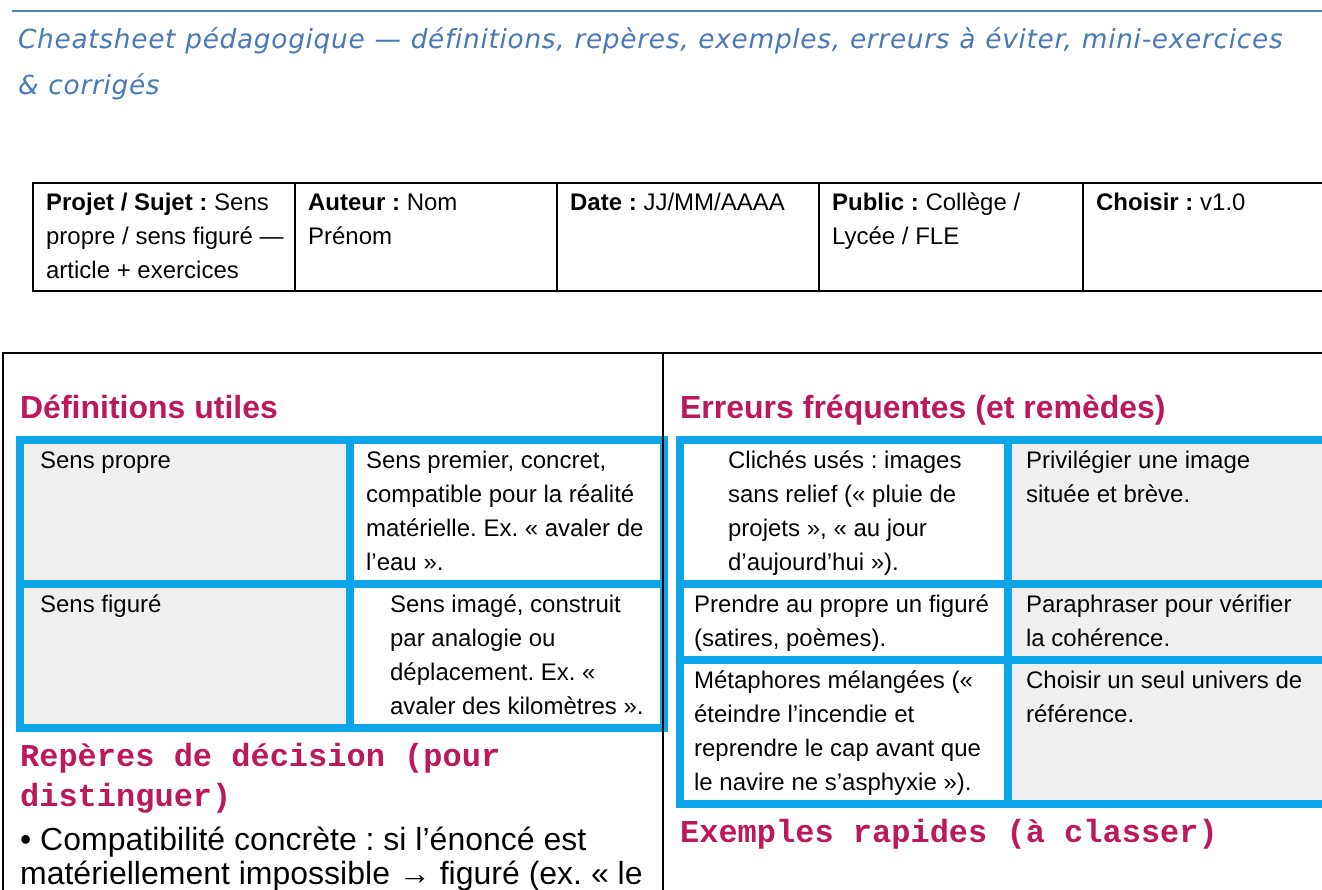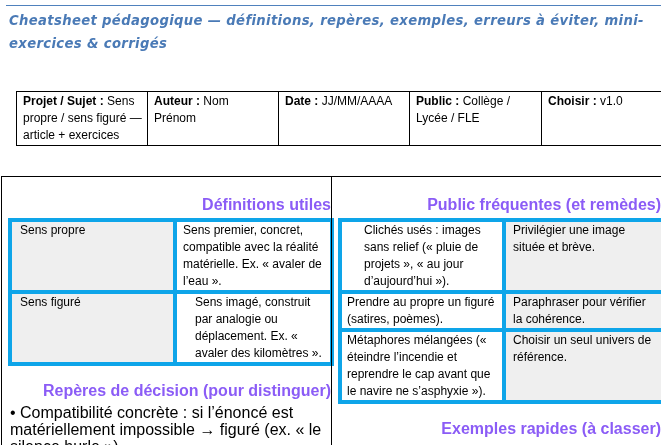--- a/index.html
+++ b/index.html
@@ -19,21 +19,21 @@
       height: 1px; background: #4f81bd;
     }
     .doc-title {
       position: absolute; left: 9px; top: 9px; width: 640px;
       font-family: "DejaVu Sans", sans-serif;
       font-style: italic;
       font-size: 13.2px;
       line-height: 23px;
       letter-spacing: 0.35px;
       color: #4a7ab6;
-      margin: 0; font-weight: bold;
+      margin: 0; font-weight: normal;
     }
 
     table { border-collapse: collapse; }
 
     .meta-table {
       position: absolute; left: 16px; top: 91px; width: 657px;
       table-layout: fixed;
       border-radius: 16px;
     }
     .meta-table td {
@@ -53,28 +53,27 @@
     .layout-table > tbody > tr > td {
       border: 1px solid #000;
       border-bottom: none;
       vertical-align: top;
       padding: 0;
       height: 280px;
     }
 
     .col { padding: 0 0 0 6px; }
     .section-heading {
-      color: #8b5cf6;
+      color: #be185d;
       font-weight: bold;
       font-size: 16px;
       line-height: 20px;
       margin: 18px 0 3px 2px;
-      text-align: right;
     }
-    .section-heading.third { margin-top: 15px; }
+    .section-heading.third { margin-top: 3px; font-family: Liberation Mono, monospace; }
 
     .inner-table {
       width: 100%;
       table-layout: fixed;
     }
     .inner-table td {
       border: 4px solid #0ea5e9;
       vertical-align: top;
       font-size: 12px;
       line-height: 17px;
@@ -125,35 +124,35 @@
           <div class="col">
             <div class="section-heading">Définitions utiles</div>
             <table class="inner-table" style="width:322px">
               <colgroup>
                   <col style="width:165px">
                   <col style="width:157px">
                 </colgroup>
               <tbody>
                 <tr>
                   <td class="shade">Sens propre</td>
-                  <td style="padding-left:6px">Sens premier, concret, compatible avec la réalité matérielle. Ex. « avaler de l’eau ».</td>
+                  <td style="padding-left:6px">Sens premier, concret, compatible pour la réalité matérielle. Ex. « avaler de l’eau ».</td>
                 </tr>
                 <tr>
                   <td class="shade">Sens figuré</td>
                   <td style="padding-left:18px">Sens imagé, construit par analogie ou déplacement. Ex. « avaler des kilomètres ».</td>
                 </tr>
               </tbody>
             </table>
             <div class="section-heading third">Repères de décision (pour distinguer)</div>
             <div class="bullet">• Compatibilité concrète : si l’énoncé est matériellement impossible → figuré (ex. « le silence hurle »).</div>
           </div>
         </td>
         <td>
           <div class="col">
-            <div class="section-heading">Public fréquentes (et remèdes)</div>
+            <div class="section-heading">Erreurs fréquentes (et remèdes)</div>
             <table class="inner-table" style="width:323px">
               <colgroup>
                   <col style="width:164px">
                   <col style="width:159px">
                 </colgroup>
               <tbody>
                 <tr>
                   <td style="padding-left:22px">Clichés usés : images sans relief (« pluie de projets », « au jour d’aujourd’hui »).</td>
                   <td class="shade" style="padding-left:7px">Privilégier une image située et brève.</td>
                 </tr>

